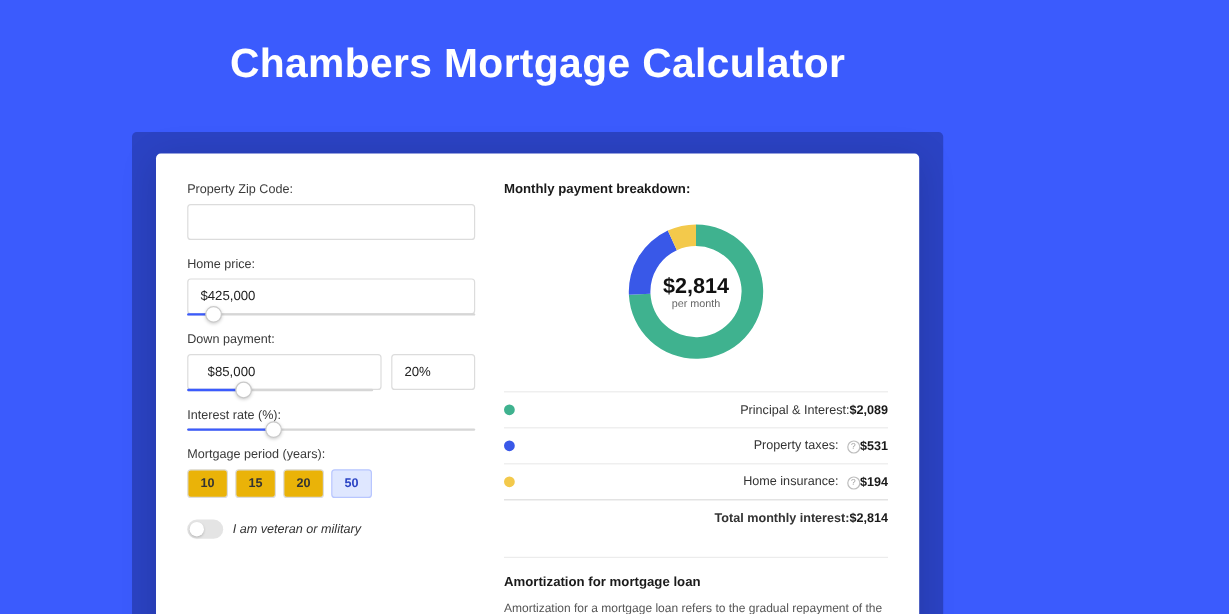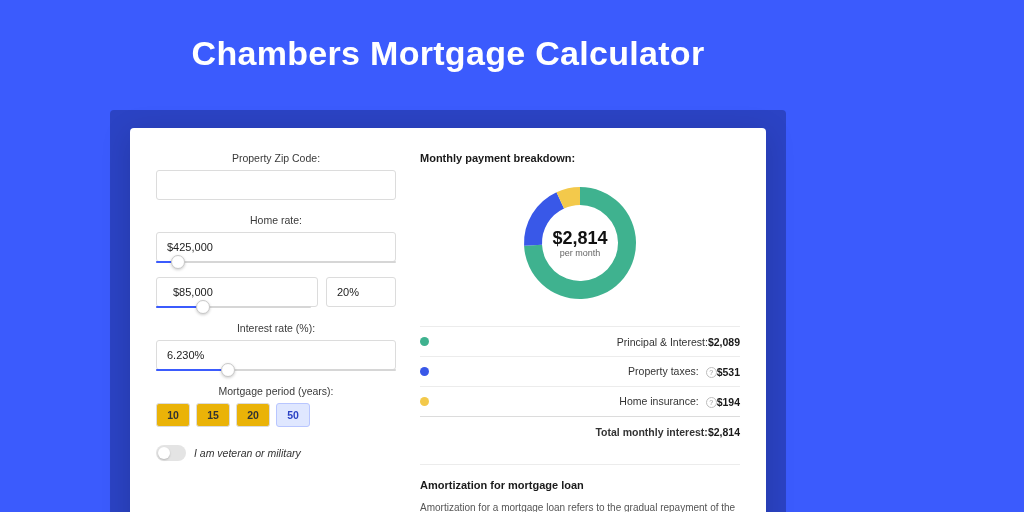--- a/index.html
+++ b/index.html
@@ -36,21 +36,21 @@
     border-radius: 4px 4px 0 0;
     box-shadow: 0 6px 30px rgba(0,0,0,0.15);
     display: flex;
     padding: 24px 26px 0 26px;
     gap: 24px;
   }
   .left-col { width: 240px; flex: 0 0 240px; }
   .right-col { flex: 1; min-width: 0; }
 
   .field { margin-bottom: 14px; position: relative; }
-  .label { font-size: 10.5px; color: #3a3a3a; margin-bottom: 6px; display: block; text-align: center; }
+  .label { font-size: 10.5px; color: #3a3a3a; margin-bottom: 6px; display: block; }
   .input {
     width: 100%;
     height: 30px;
     border: 1px solid #dcdcdc;
     border-radius: 3px;
     background: #fff;
     font-size: 11px;
     color: #222;
     padding: 0 10px;
   }
@@ -135,42 +135,42 @@
   <div class="card">
 
     <div class="left-col">
 
       <div class="field">
         <label class="label">Property Zip Code:</label>
         <input class="input" value="" style="">
       </div>
 
       <div class="field">
-        <label class="label">Home rate:</label>
+        <label class="label">Home price:</label>
         <input class="input" value="$425,000" style="">
         <div class="slider-track">
           <div class="slider-fill" style="width: 9%;"></div>
           <div class="slider-thumb" style="left: 9%;"></div>
         </div>
       </div>
 
       <div class="field">
+        <label class="label">Down payment:</label>
         <div class="input-row">
           <input class="input" value="$85,000" style="">
           <input class="input pct" value="20%" style="">
         </div>
         <div class="slider-track down-slider">
           <div class="slider-fill" style="width: 30%;"></div>
           <div class="slider-thumb" style="left: 30%;"></div>
         </div>
       </div>
 
       <div class="field">
         <label class="label">Interest rate (%):</label>
-        <input class="input" value="6.230%" style="">
         <div class="slider-track">
           <div class="slider-fill" style="width: 30%;"></div>
           <div class="slider-thumb" style="left: 30%;"></div>
         </div>
       </div>
 
       <div class="field">
         <label class="label">Mortgage period (years):</label>
         <div class="period-row">
             <div class="period-btn">10</div>

